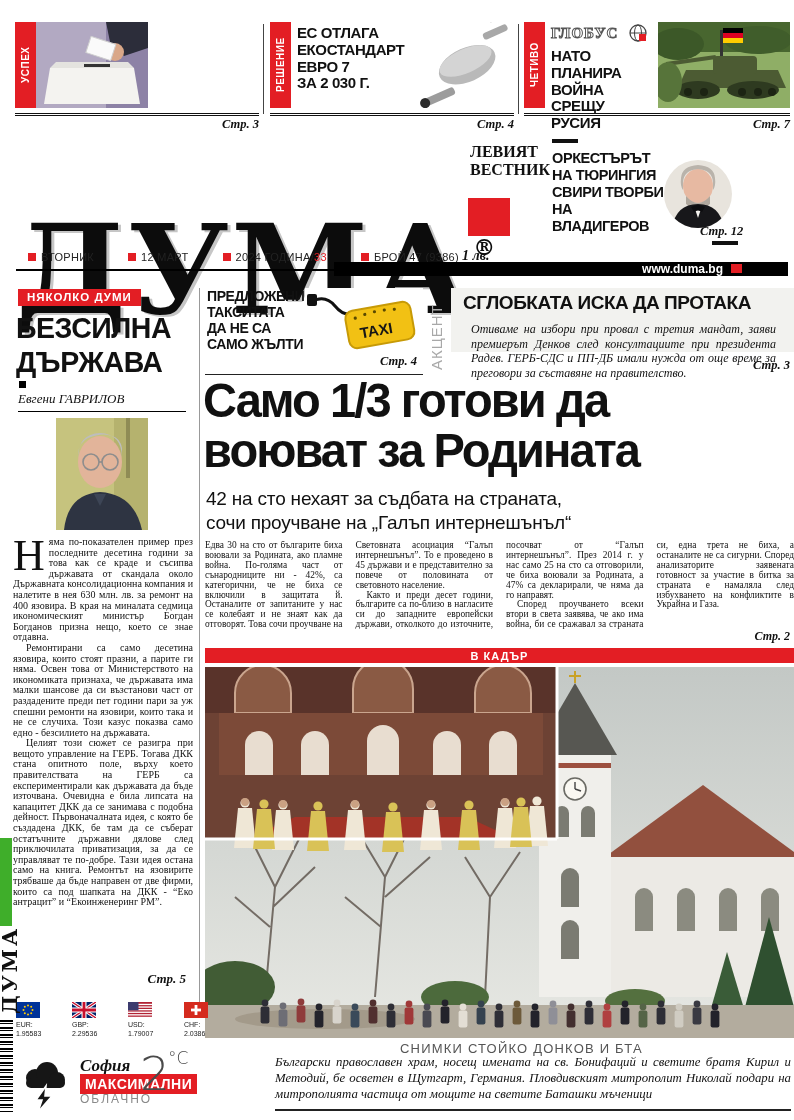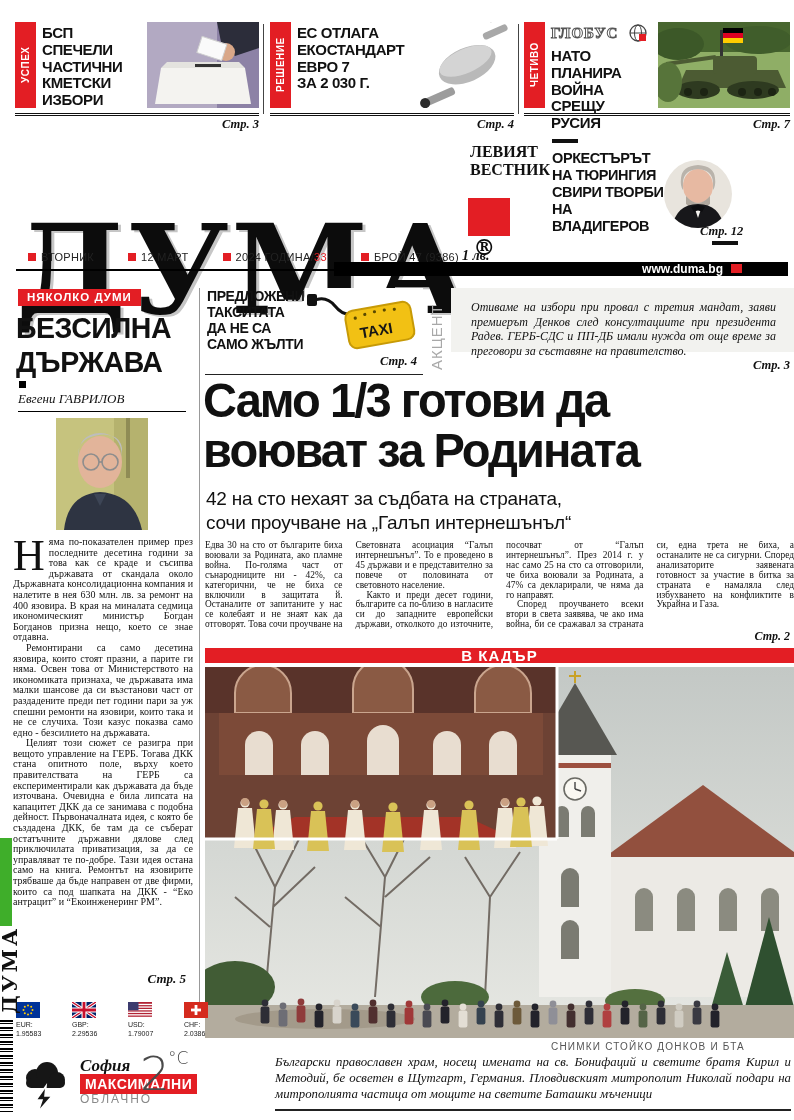--- a/index.html
+++ b/index.html
@@ -91,25 +91,25 @@
         font-size:19px;line-height:1.28;letter-spacing:-.2px;}
   .body-cols{position:absolute;left:205px;top:541px;width:589px;height:104px;overflow:hidden;
              column-count:4;column-gap:13px;font-size:9.4px;line-height:9.9px;text-align:justify;}
   .body-cols p{margin:0;}
   .body-cols p + p{text-indent:11px;}
   .main-page{position:absolute;left:700px;top:629px;width:90px;text-align:right;
              font-style:italic;font-weight:bold;font-size:12px;background:#fff;}
 
   
   .vkadar{position:absolute;left:205px;top:648px;width:589px;height:15px;background:#e31e24;color:#fff;
-          font-family:"Liberation Sans",sans-serif;font-weight:bold;font-size:15px;letter-spacing:1px;
+          font-family:"Liberation Sans",sans-serif;font-weight:bold;font-size:11px;letter-spacing:1px;
           display:flex;align-items:center;justify-content:center;}
   .main-photo{position:absolute;left:205px;top:667px;width:589px;height:371px;overflow:hidden;background:#cfd3cf;}
-  .credit{position:absolute;left:400px;top:1041px;width:345px;text-align:right;
-          font-family:"Liberation Sans",sans-serif;font-size:10px;letter-spacing:1.2px;color:#555;}
+  .credit{position:absolute;left:400px;top:1041px;width:345px;
+          font-family:"Liberation Sans",sans-serif;font-size:13px;letter-spacing:1.2px;color:#555;}
   .caption{position:absolute;left:275px;top:1055px;width:516px;font-style:italic;font-size:12.8px;
            line-height:1.25;text-align:justify;border-bottom:2px solid #222;padding-bottom:6px;}
 
   
   .currencies{position:absolute;left:16px;top:1002px;width:192px;display:flex;justify-content:space-between;}
   .cur{display:flex;flex-direction:column;align-items:flex-start;font-family:"Liberation Sans",sans-serif;
        font-size:7px;line-height:8.5px;color:#222;}
   .cur svg{margin-bottom:3px;}
   .weather-icon{position:absolute;left:20px;top:1058px;width:48px;height:54px;}
   .w-city{position:absolute;left:80px;top:1056px;font-style:italic;font-weight:bold;font-size:17px;}
@@ -129,24 +129,20 @@
            background:repeating-linear-gradient(#000 0 2px,#fff 2px 3px,#000 3px 4px,#fff 4px 7px);}
 </style>
 </head>
 <body>
 
 <div class="page">
 
   <div class="teaser" style="left:15px;width:244px;">
     <div class="teaser-inner">
       <div class="tag">УСПЕХ</div>
-      <div class="t-title pre">БСП СПЕЧЕЛИ
-ЧАСТИЧНИ
-КМЕТСКИ
-ИЗБОРИ</div>
       <div class="t-photo" style="width:112px;">
         <svg width="112" height="86" viewBox="0 0 112 86">
           <rect width="112" height="86" fill="#b2a9c2"></rect>
           <rect x="70" y="0" width="42" height="86" fill="#8d82a6"></rect>
           <polygon points="70,0 112,0 112,26 88,34 74,20" fill="#2c2d3a"></polygon>
           <circle cx="79" cy="30" r="9" fill="#d9a788"></circle>
           <rect x="52" y="18" width="26" height="17" fill="#fafafa" stroke="#cfcfcf" transform="rotate(18 65 26)"></rect>
           <polygon points="14,46 98,46 104,82 8,82" fill="#f4f3f0"></polygon>
           <polygon points="14,46 98,46 92,40 20,40" fill="#e4e3df"></polygon>
           <rect x="48" y="42" width="26" height="3" fill="#333"></rect>
@@ -325,20 +321,21 @@
               <circle cx="82" cy="23" r="1.6" fill="#5a4a00"></circle>
             <circle cx="92" cy="24" r="1.6" fill="#5a4a00"></circle>
             <text x="54" y="47" font-family="Liberation Sans, sans-serif" font-weight="bold" font-size="15" fill="#161616">TAXI</text>
           </g>
         </svg>
       </div>
       <div class="prop-page">Стр. 4</div>
     </div>
     <div class="ak-vert">АКЦЕНТ</div>
     <div class="lead-box">
+      <h3 class="lead-title">СГЛОБКАТА ИСКА ДА ПРОТАКА</h3>
       <p class="lead-text">Отиваме на избори при провал с третия мандат, заяви премиерът Денков след консултациите при президента Радев. ГЕРБ-СДС и ПП-ДБ имали нужда от още време за преговори за съставяне на правителство.</p>
     </div>
     <div class="lead-page">Стр. 3</div>
   </div>
 
   <div class="main-headline pre">Само 1/3 готови да
 воюват за Родината</div>
   <div class="deck pre">42 на сто нехаят за съдбата на страната,
 сочи проучване на „Галъп интернешънъл“</div>
   <div class="body-cols">

